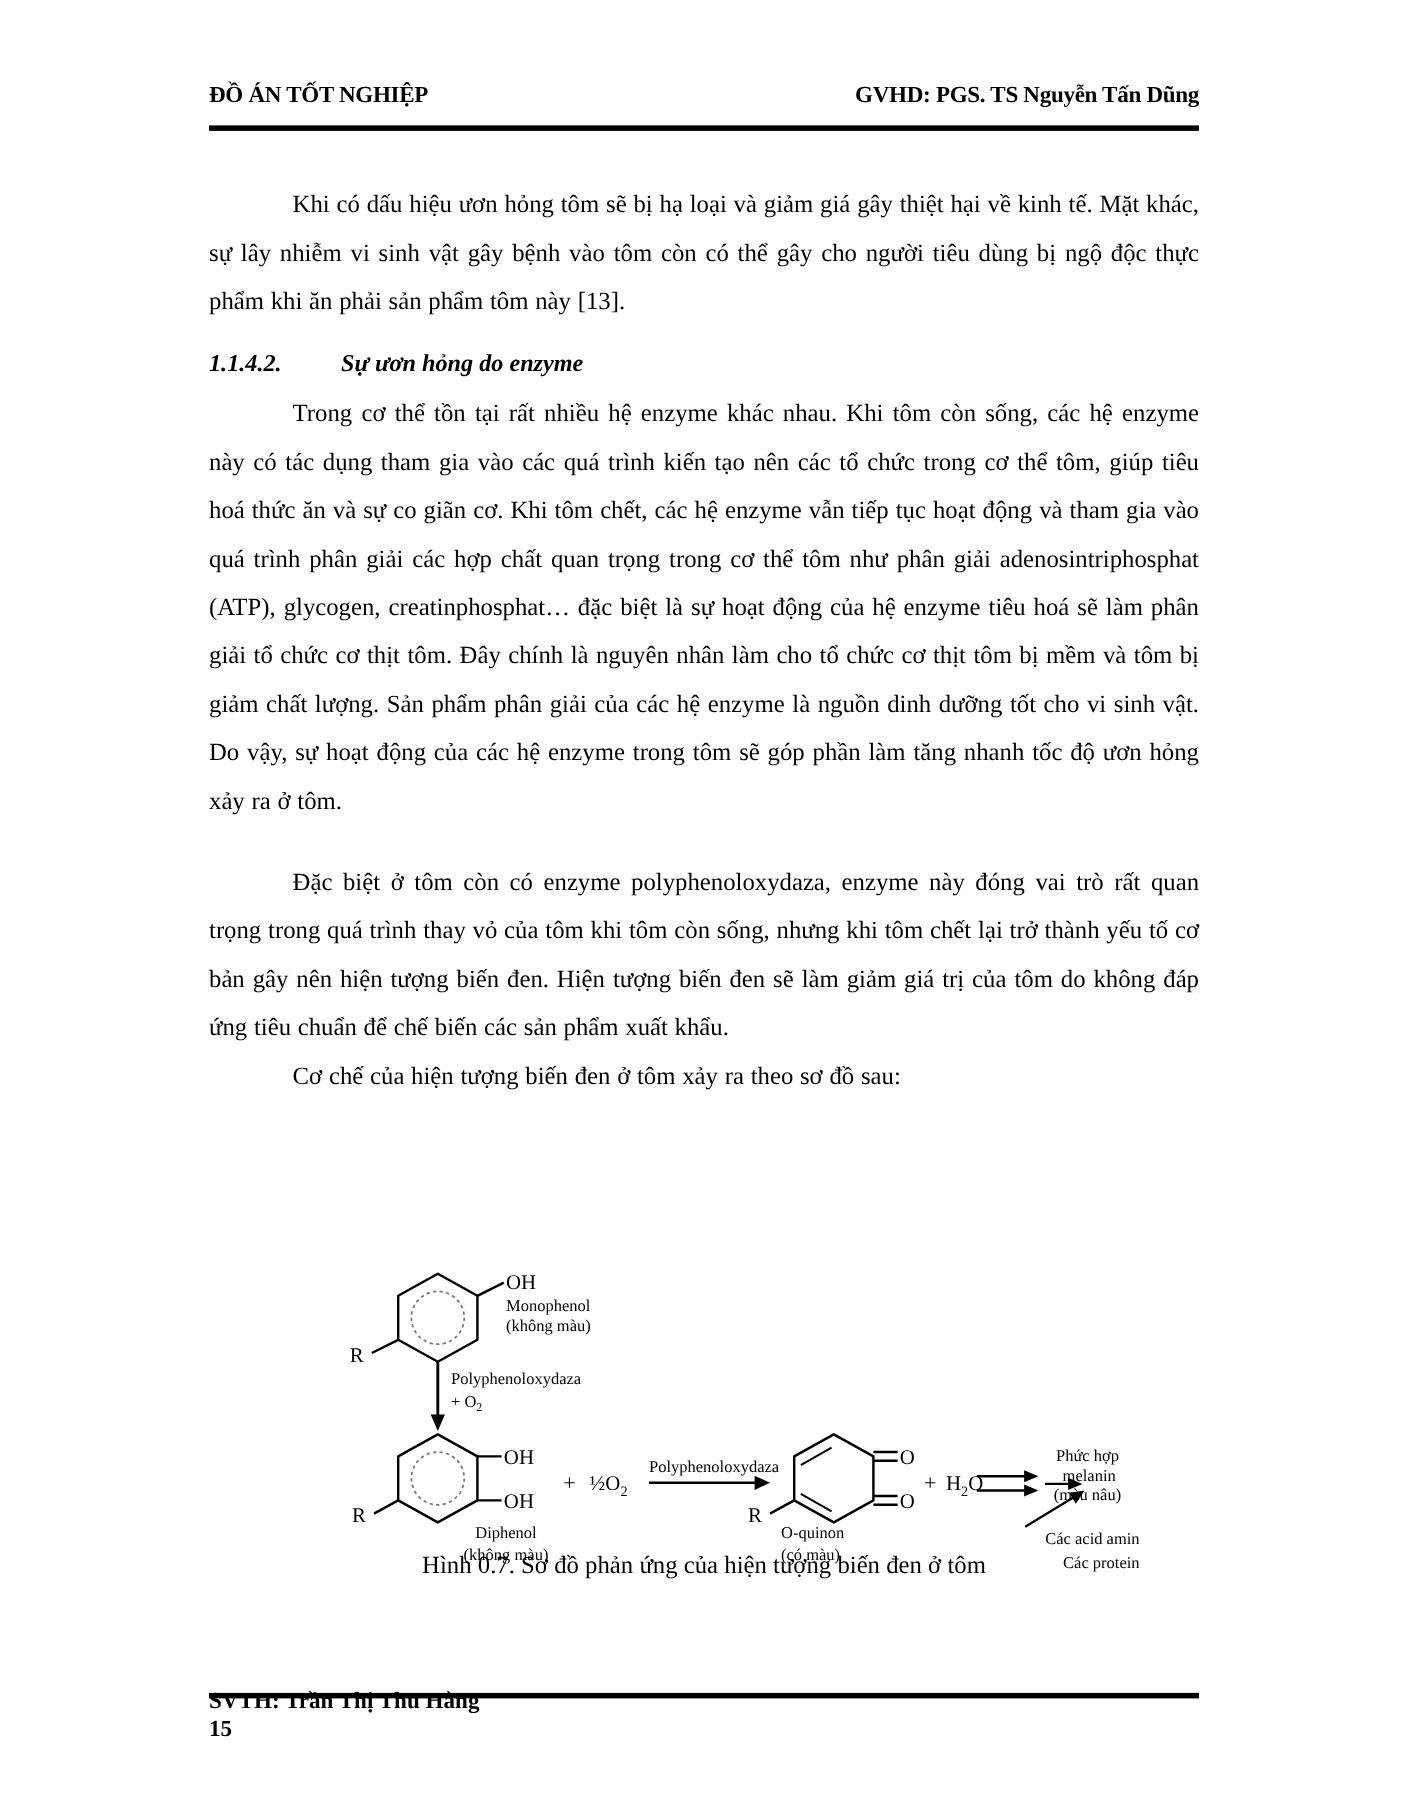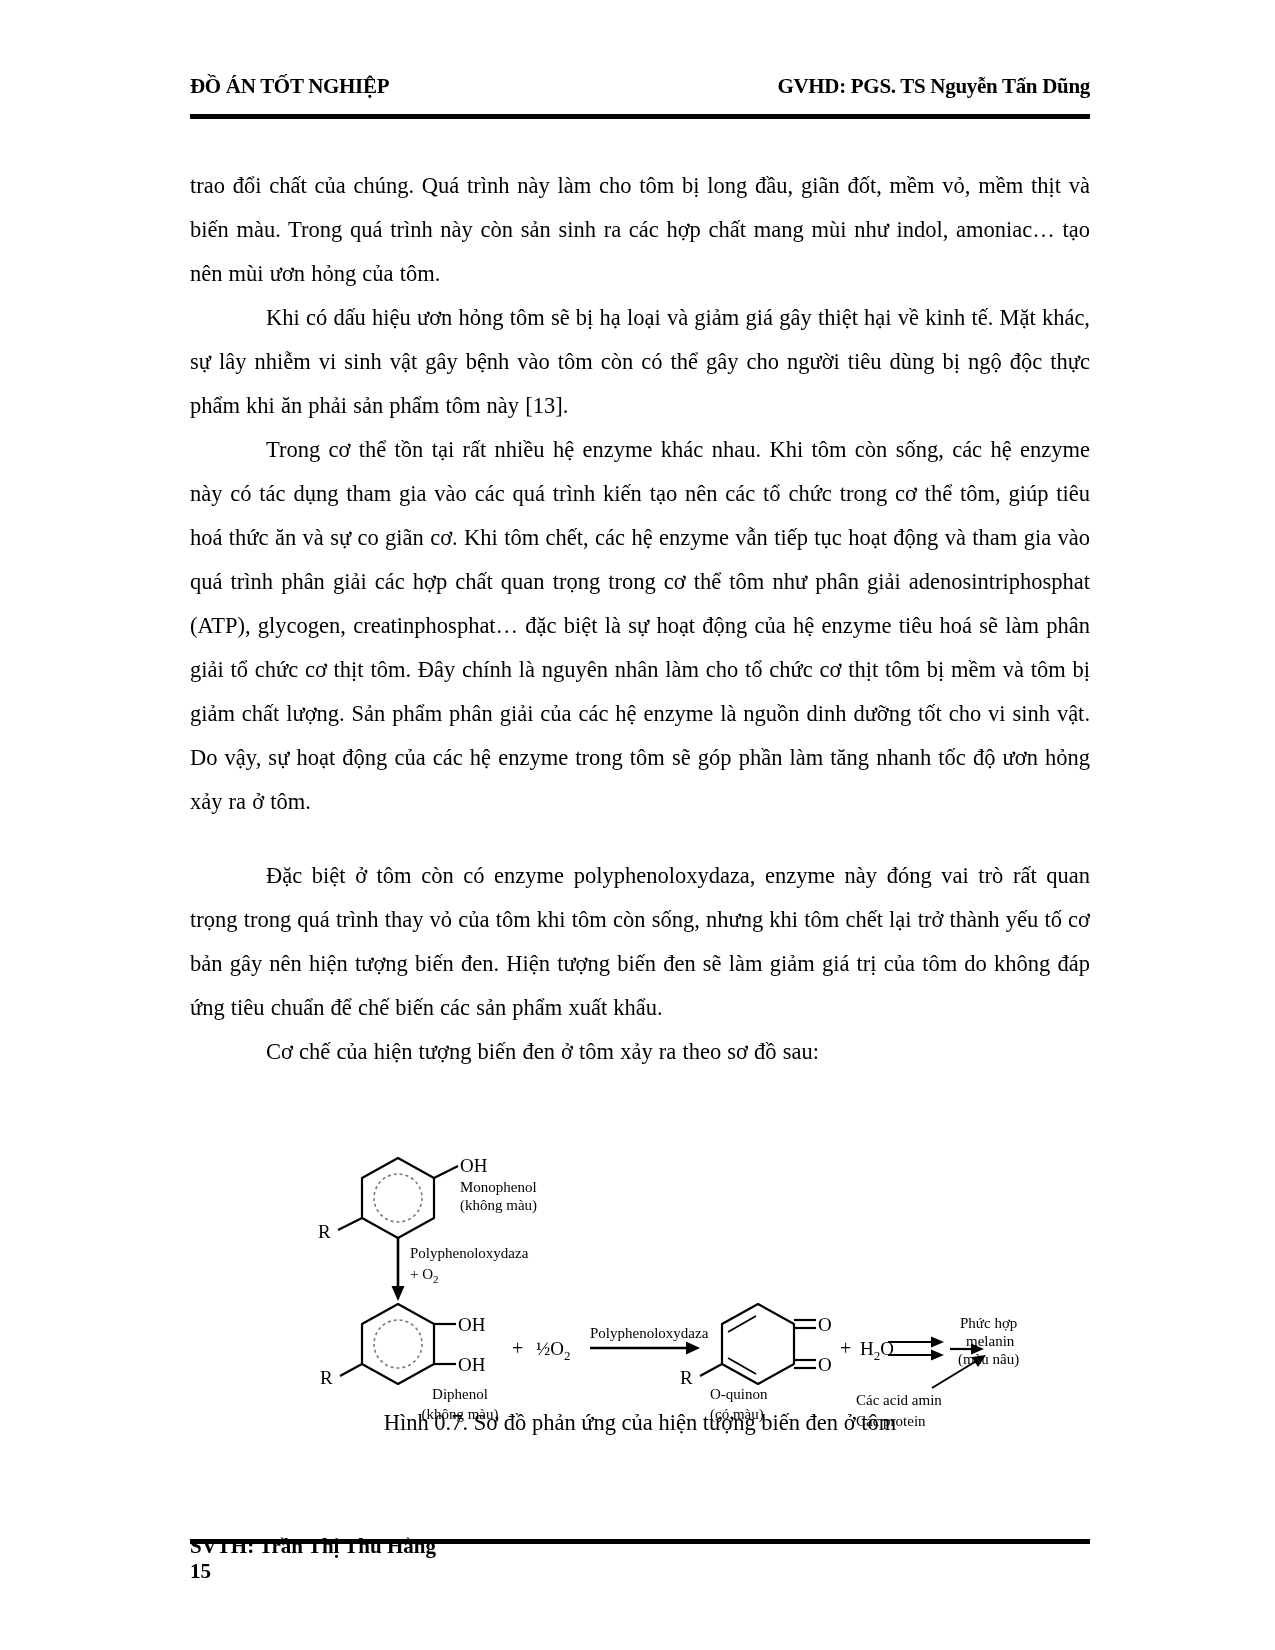--- a/index.html
+++ b/index.html
@@ -130,23 +130,26 @@
 
 <div class="page">
 
   <div class="header">
     <span class="header-left">ĐỒ ÁN TỐT NGHIỆP</span>
     <span class="header-right">GVHD: PGS. TS Nguyễn Tấn Dũng</span>
   </div>
   <div class="header-rule"></div>
 
   <div class="content">
-    <p class="body-par">trao đổi chất của chúng. Quá trình này làm cho tôm bị long đầu, giãn đốt, mềm vỏ, mềm thịt và biến màu. Trong quá trình này còn sản sinh ra các hợp chất mang mùi như indol, amoniac… tạo nên mùi ươn hỏng của tôm.</p>
     <p class="body-par indent">Khi có dấu hiệu ươn hỏng tôm sẽ bị hạ loại và giảm giá gây thiệt hại về kinh tế. Mặt khác, sự lây nhiễm vi sinh vật gây bệnh vào tôm còn có thể gây cho người tiêu dùng bị ngộ độc thực phẩm khi ăn phải sản phẩm tôm này [13].</p>
 
+    <h3 class="heading">
+      <span class="num">1.1.4.2.</span>
+      <span class="ttl">Sự ươn hỏng do enzyme</span>
+    </h3>
 
     <p class="body-par indent">Trong cơ thể tồn tại rất nhiều hệ enzyme khác nhau. Khi tôm còn sống, các hệ enzyme này có tác dụng tham gia vào các quá trình kiến tạo nên các tổ chức trong cơ thể tôm, giúp tiêu hoá thức ăn và sự co giãn cơ. Khi tôm chết, các hệ enzyme vẫn tiếp tục hoạt động và tham gia vào quá trình phân giải các hợp chất quan trọng trong cơ thể tôm như phân giải adenosintriphosphat (ATP), glycogen, creatinphosphat… đặc biệt là sự hoạt động của hệ enzyme tiêu hoá sẽ làm phân giải tổ chức cơ thịt tôm. Đây chính là nguyên nhân làm cho tổ chức cơ thịt tôm bị mềm và tôm bị giảm chất lượng. Sản phẩm phân giải của các hệ enzyme là nguồn dinh dưỡng tốt cho vi sinh vật. Do vậy, sự hoạt động của các hệ enzyme trong tôm sẽ góp phần làm tăng nhanh tốc độ ươn hỏng xảy ra ở tôm.</p>
     <p class="body-par indent" style="margin-top:30px;">Đặc biệt ở tôm còn có enzyme polyphenoloxydaza, enzyme này đóng vai trò rất quan trọng trong quá trình thay vỏ của tôm khi tôm còn sống, nhưng khi tôm chết lại trở thành yếu tố cơ bản gây nên hiện tượng biến đen. Hiện tượng biến đen sẽ làm giảm giá trị của tôm do không đáp ứng tiêu chuẩn để chế biến các sản phẩm xuất khẩu.</p>
     <p class="body-par indent">Cơ chế của hiện tượng biến đen ở tôm xảy ra theo sơ đồ sau:</p>
   </div>
 
   <div class="figure-wrap">
     <div class="scheme">
       <svg width="760" height="235" viewBox="0 0 760 235" xmlns="http://www.w3.org/2000/svg">
         <g fill="none" stroke="#000" stroke-width="2.2" stroke-linejoin="round">
@@ -234,21 +237,21 @@
       <div style="position:absolute; left:100px; top:228px; width:200px; text-align:center; font-size:15px; line-height:20px;">
         <div>Diphenol</div>
         <div>(không màu)</div>
       </div>
 
       <div style="position:absolute; left:450px; top:228px; width:150px; font-size:15px; line-height:20px;">
         <div>O-quinon</div>
         <div>(có màu)</div>
       </div>
 
-      <div style="position:absolute; left:596px; top:234px; width:180px; text-align:left; font-size:15px; line-height:21px;">
+      <div style="position:absolute; left:596px; top:234px; width:180px; text-align:right; font-size:15px; line-height:21px;">
         <div>Các acid amin</div>
         <div>Các protein</div>
       </div>
     </div>
   </div>
 
   <div class="fig-caption">Hình 0.7. Sơ đồ phản ứng của hiện tượng biến đen ở tôm</div>
 
   <div class="footer-rule"></div>
   <div class="footer">

